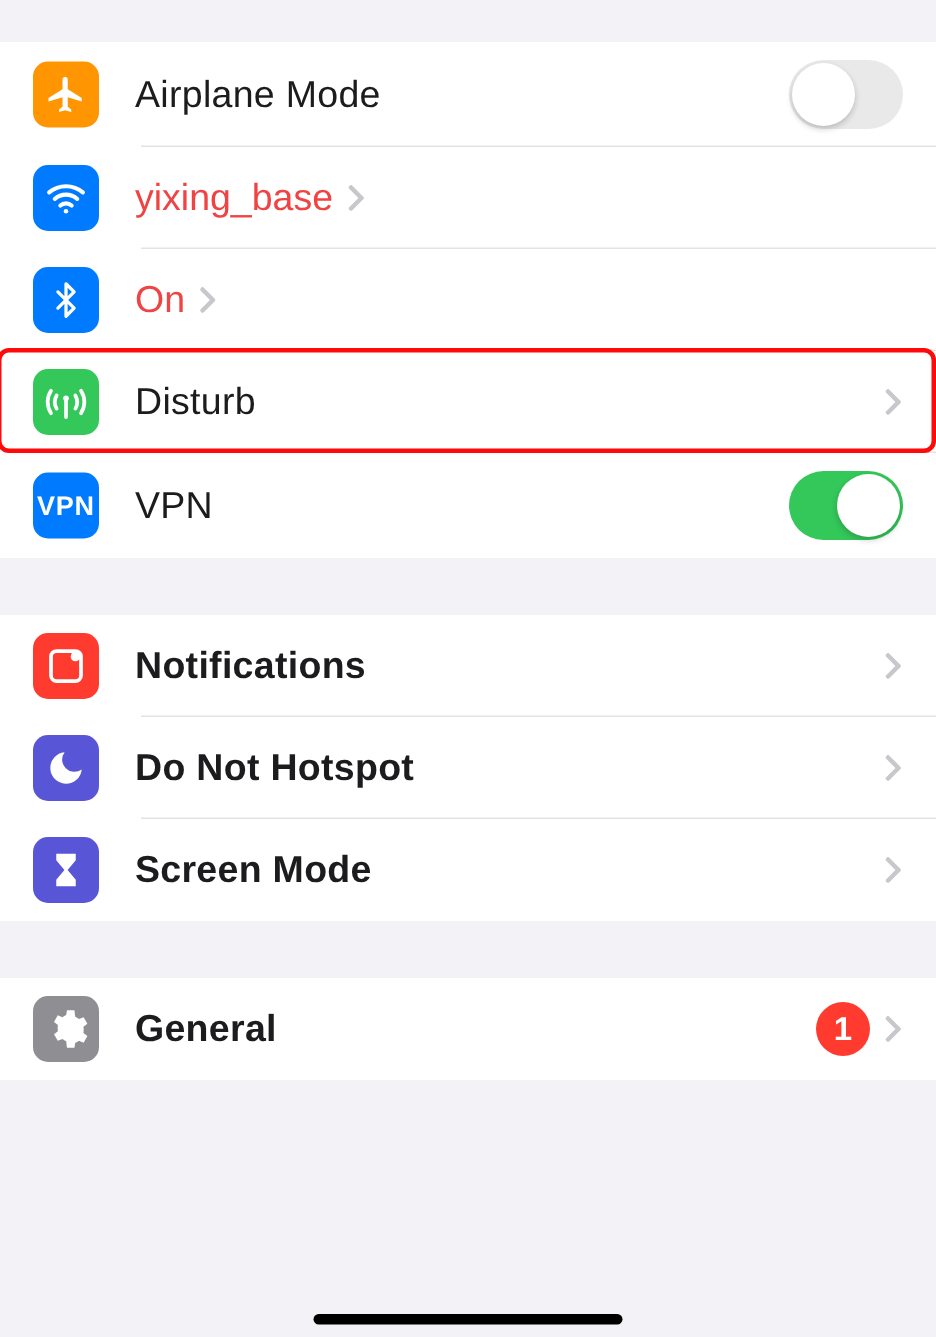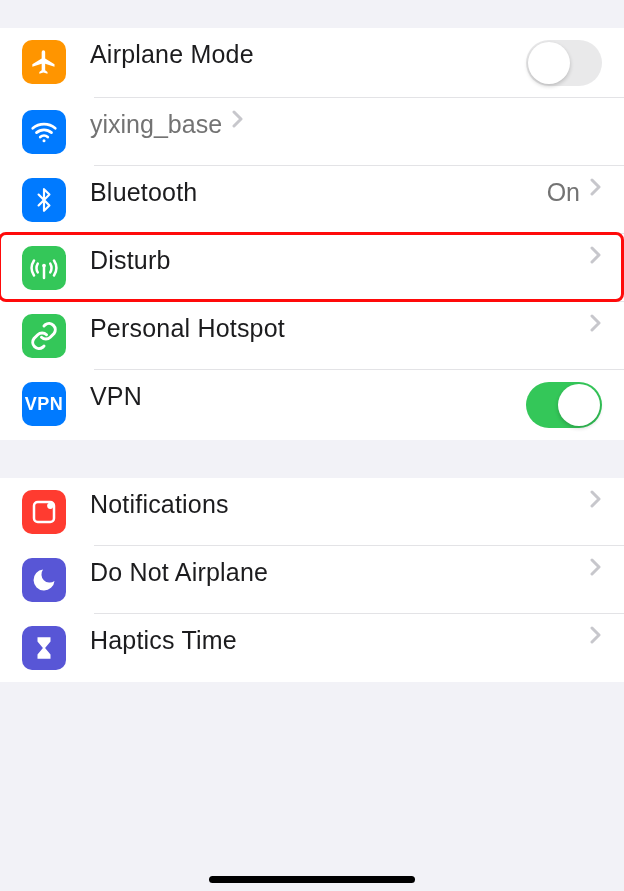--- a/index.html
+++ b/index.html
@@ -8,23 +8,24 @@
       height: 891px;
       background: #f2f2f7;
       font-family: -apple-system, BlinkMacSystemFont, "Helvetica Neue", Arial, sans-serif;
       overflow: hidden;
     }
     .group {
       background: #ffffff;
       margin-top: 28px;
     }
     .group:first-child { margin-top: 28px; }
-    .group + .group { margin-top: 38px; }
+    .group + .group { margin-top: 38px; font-weight: bold; }
     .row {
       display: flex;
+      align-items: center;
       min-height: 68px;
       padding: 12px 22px 12px 22px;
       position: relative;
     }
     .row .sep {
       position: absolute;
       left: 94px;
       right: 0;
       bottom: 0;
       height: 1px;
@@ -42,21 +43,21 @@
       flex-shrink: 0;
     }
     .label {
       font-size: 25px;
       color: #1c1c1e;
       flex: 1;
       letter-spacing: 0.2px;
     }
     .value {
       font-size: 25px;
-      color: #737373;
+      color: #ef4444;
       margin-right: 10px;
     }
     .chevron {
       width: 12px;
       height: 18px;
       flex-shrink: 0;
     }
     .chevron svg { display: block; }
     .toggle {
       width: 76px;
@@ -150,21 +151,20 @@
           </svg>
         </span>
         <div class="sep"></div>
       </div>
       <div class="row" id="row-bluetooth">
         <div class="icon-wrap" style="background:#007aff">
           <svg width="26" height="26" viewBox="0 0 24 24" fill="none" stroke="#fff" stroke-width="2" stroke-linecap="round" stroke-linejoin="round">
             <path d="M7 7l10 10-5 5V2l5 5L7 17"></path>
           </svg>
         </div>
-        <div class="label">Bluetooth</div>
         <div class="value">On</div>
         <span class="chevron">
           <svg width="12" height="18" viewBox="0 0 12 18">
             <path d="M2 2l7 7-7 7" fill="none" stroke="#c7c7cc" stroke-width="3" stroke-linecap="round" stroke-linejoin="round"></path>
           </svg>
         </span>
         <div class="sep"></div>
       </div>
       <div class="row" id="row-cellular">
         <div class="icon-wrap" style="background:#34c759">
@@ -178,35 +178,20 @@
           </svg>
         </div>
         <div class="label">Disturb</div>
         <span class="chevron">
           <svg width="12" height="18" viewBox="0 0 12 18">
             <path d="M2 2l7 7-7 7" fill="none" stroke="#c7c7cc" stroke-width="3" stroke-linecap="round" stroke-linejoin="round"></path>
           </svg>
         </span>
         <div class="sep"></div>
       </div>
-      <div class="row" id="row-hotspot">
-        <div class="icon-wrap" style="background:#34c759">
-          <svg width="30" height="30" viewBox="0 0 24 24" fill="none" stroke="#fff" stroke-width="2.4" stroke-linecap="round">
-            <path d="M10 13a5 5 0 0 0 7 0l3-3a5 5 0 0 0-7-7l-1 1"></path>
-            <path d="M14 11a5 5 0 0 0-7 0l-3 3a5 5 0 0 0 7 7l1-1"></path>
-          </svg>
-        </div>
-        <div class="label">Personal Hotspot</div>
-        <span class="chevron">
-          <svg width="12" height="18" viewBox="0 0 12 18">
-            <path d="M2 2l7 7-7 7" fill="none" stroke="#c7c7cc" stroke-width="3" stroke-linecap="round" stroke-linejoin="round"></path>
-          </svg>
-        </span>
-        <div class="sep"></div>
-      </div>
       <div class="row" id="row-vpn">
         <div class="icon-wrap" style="background:#007aff">
           <span class="vpn-text">VPN</span>
         </div>
         <div class="label">VPN</div>
         <div class="toggle on">
           <div class="knob"></div>
         </div>
       </div>
     </div>
@@ -225,35 +210,51 @@
           </svg>
         </span>
         <div class="sep"></div>
       </div>
       <div class="row" id="row-dnd">
         <div class="icon-wrap" style="background:#5856d6">
           <svg width="28" height="28" viewBox="0 0 24 24" fill="#fff">
             <path d="M21 12.8A9 9 0 1 1 11.2 3a7 7 0 0 0 9.8 9.8z"></path>
           </svg>
         </div>
-        <div class="label">Do Not Airplane</div>
+        <div class="label">Do Not Hotspot</div>
         <span class="chevron">
           <svg width="12" height="18" viewBox="0 0 12 18">
             <path d="M2 2l7 7-7 7" fill="none" stroke="#c7c7cc" stroke-width="3" stroke-linecap="round" stroke-linejoin="round"></path>
           </svg>
         </span>
         <div class="sep"></div>
       </div>
       <div class="row" id="row-screentime">
         <div class="icon-wrap" style="background:#5856d6">
           <svg width="26" height="26" viewBox="0 0 24 24" fill="#fff">
             <path d="M6 2h12v4l-5 6 5 6v4H6v-4l5-6-5-6V2z"></path>
           </svg>
         </div>
-        <div class="label">Haptics Time</div>
+        <div class="label">Screen Mode</div>
+        <span class="chevron">
+          <svg width="12" height="18" viewBox="0 0 12 18">
+            <path d="M2 2l7 7-7 7" fill="none" stroke="#c7c7cc" stroke-width="3" stroke-linecap="round" stroke-linejoin="round"></path>
+          </svg>
+        </span>
+      </div>
+    </div>
+    <div class="group">
+      <div class="row" id="row-general">
+        <div class="icon-wrap" style="background:#8e8e93">
+          <svg width="30" height="30" viewBox="0 0 24 24" fill="#fff">
+            <path d="M12 8a4 4 0 1 0 0 8 4 4 0 0 0 0-8zm9.4 4a7.8 7.8 0 0 0-.1-1.2l2.1-1.6-2-3.5-2.5 1a7.6 7.6 0 0 0-2-1.2L16.5 2h-4l-.4 2.5a7.6 7.6 0 0 0-2 1.2l-2.5-1-2 3.5 2.1 1.6A7.8 7.8 0 0 0 7.6 12c0 .4 0 .8.1 1.2l-2.1 1.6 2 3.5 2.5-1c.6.5 1.3.9 2 1.2L12.5 22h4l.4-2.5c.7-.3 1.4-.7 2-1.2l2.5 1 2-3.5-2.1-1.6c.1-.4.1-.8.1-1.2z"></path>
+          </svg>
+        </div>
+        <div class="label">General</div>
+        <div class="badge">1</div>
         <span class="chevron">
           <svg width="12" height="18" viewBox="0 0 12 18">
             <path d="M2 2l7 7-7 7" fill="none" stroke="#c7c7cc" stroke-width="3" stroke-linecap="round" stroke-linejoin="round"></path>
           </svg>
         </span>
       </div>
     </div>
   </div>
 <div class="home-indicator"></div>
 

